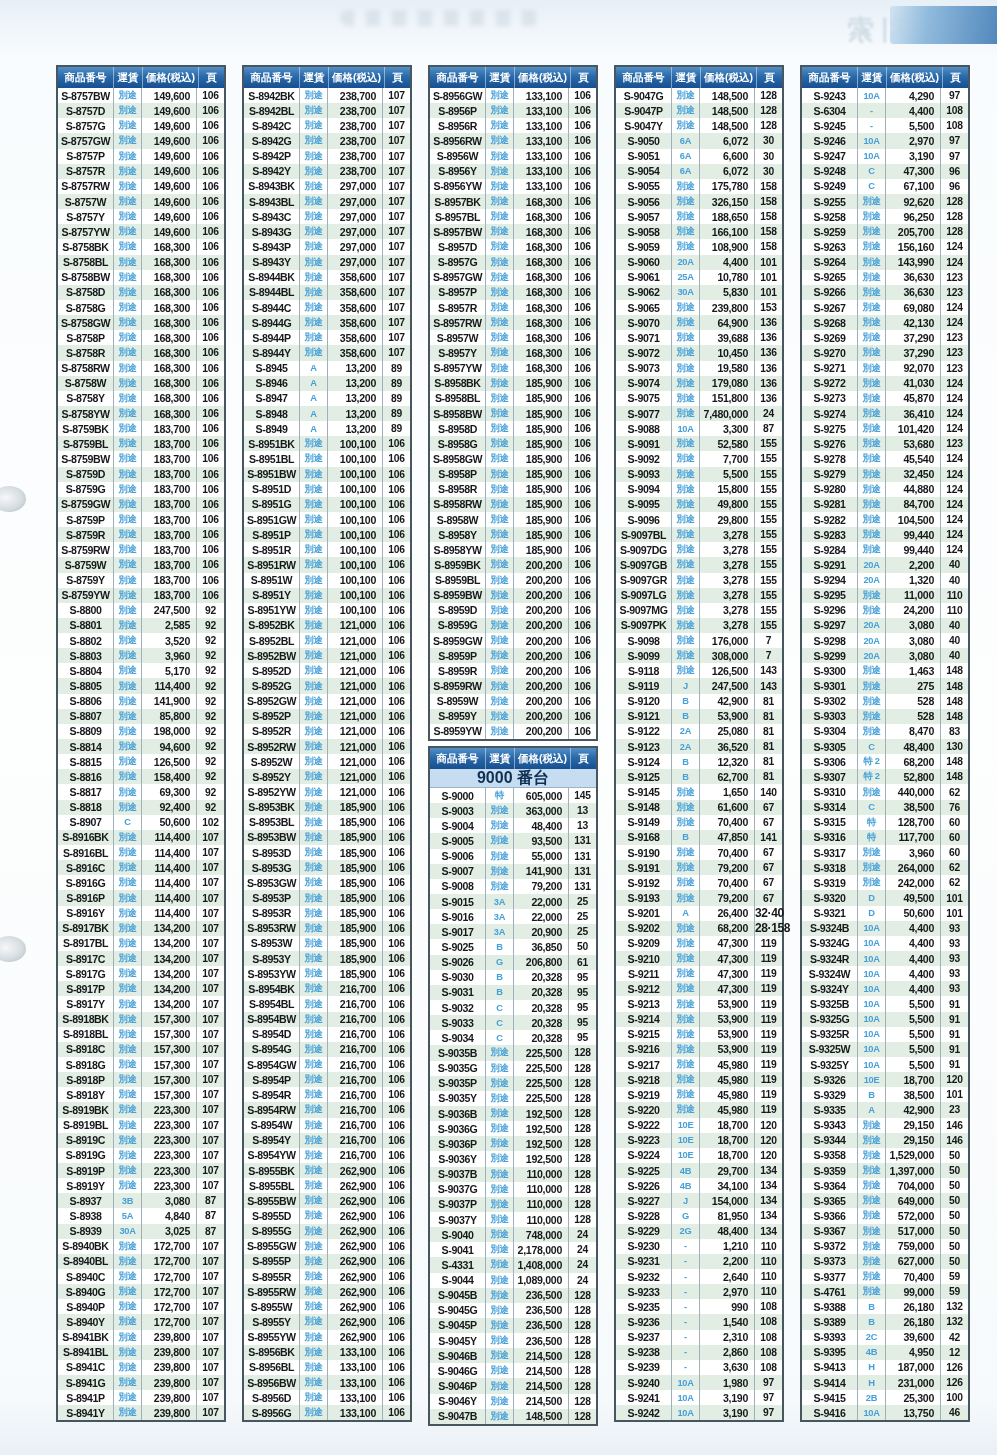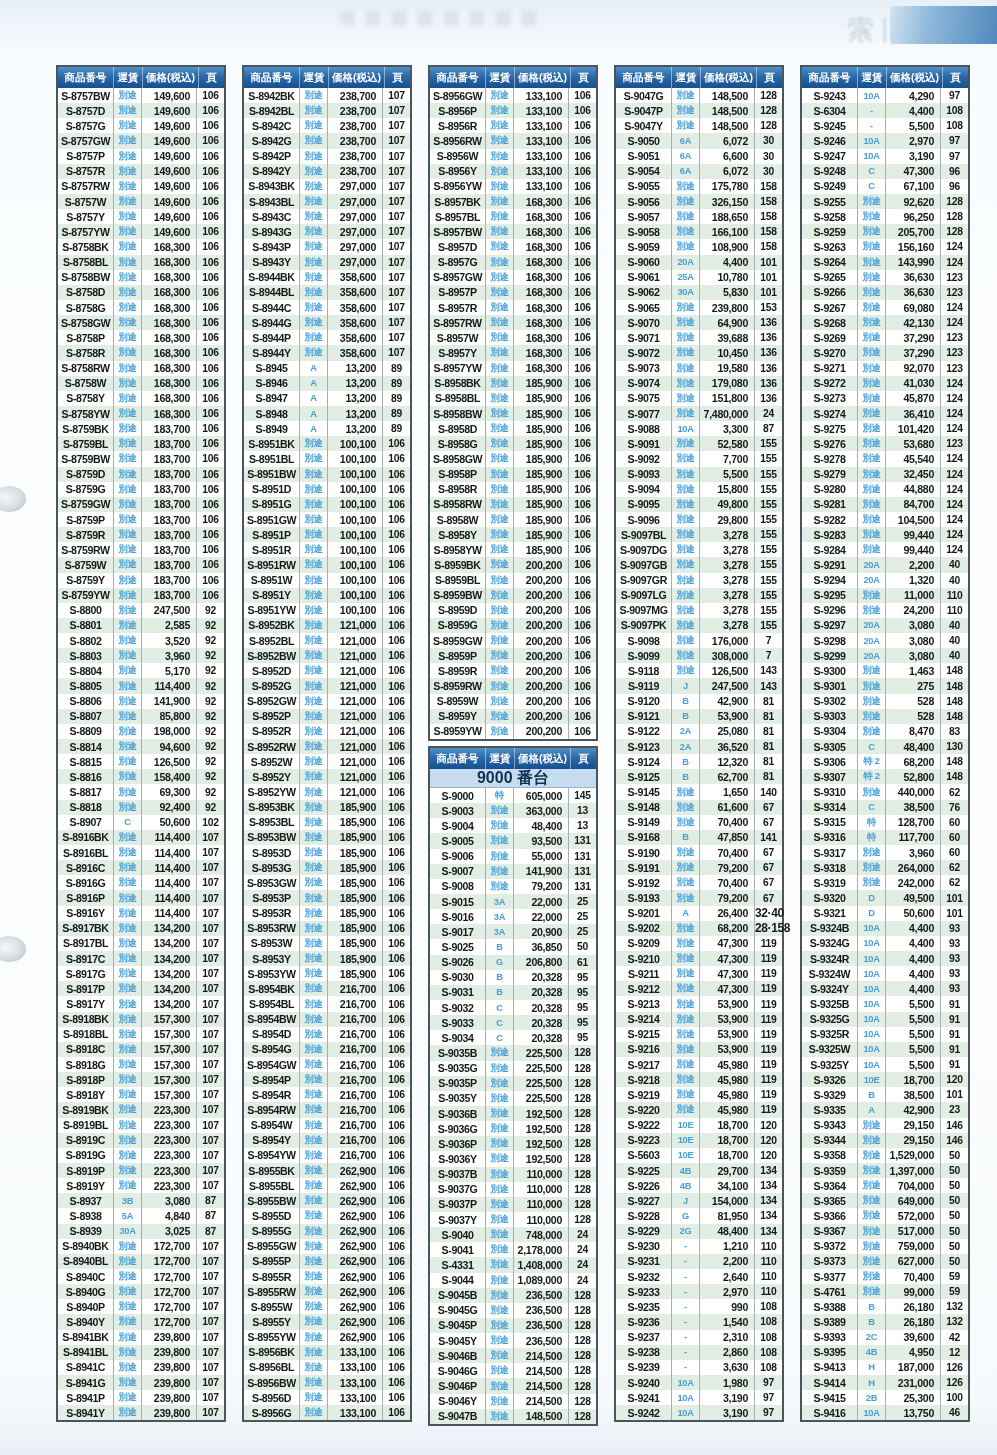--- a/index.html
+++ b/index.html
@@ -2084,21 +2084,21 @@
         <div class="td c2">18,700</div>
         <div class="td c3">120</div>
       </div>
       <div class="tr">
         <div class="td c0">S-9223</div>
         <div class="td c1">10E</div>
         <div class="td c2">18,700</div>
         <div class="td c3">120</div>
       </div>
       <div class="tr">
-        <div class="td c0">S-5603</div>
+        <div class="td c0">S-9224</div>
         <div class="td c1">10E</div>
         <div class="td c2">18,700</div>
         <div class="td c3">120</div>
       </div>
       <div class="tr">
         <div class="td c0">S-9225</div>
         <div class="td c1">4B</div>
         <div class="td c2">29,700</div>
         <div class="td c3">134</div>
       </div>

